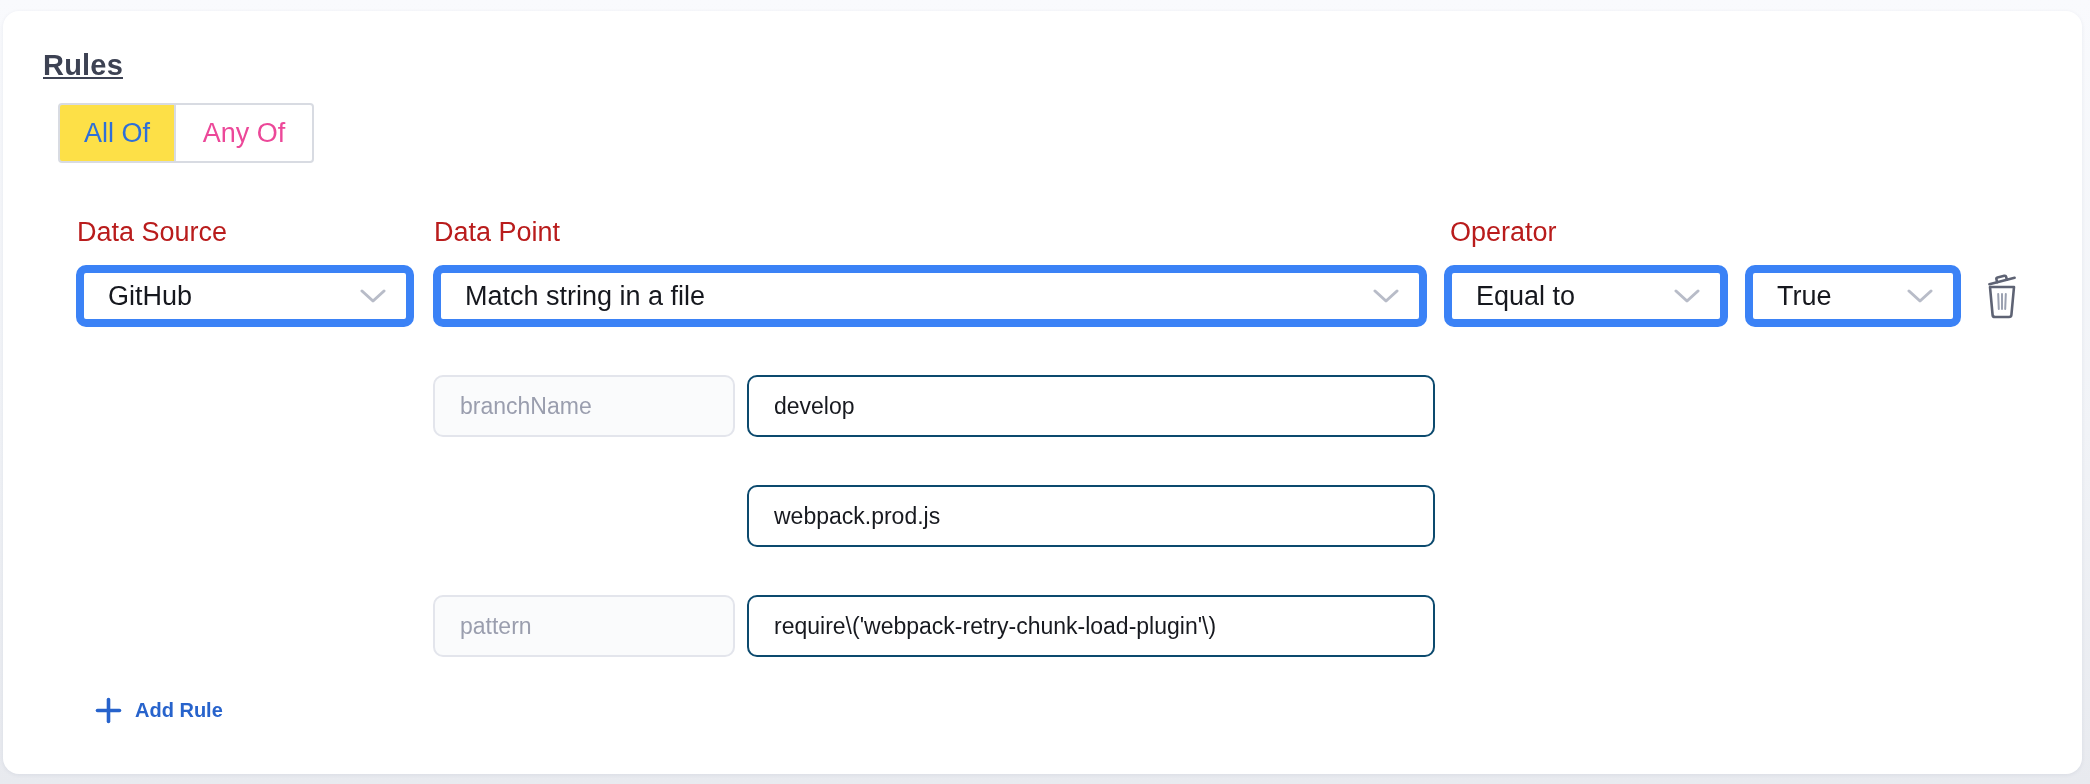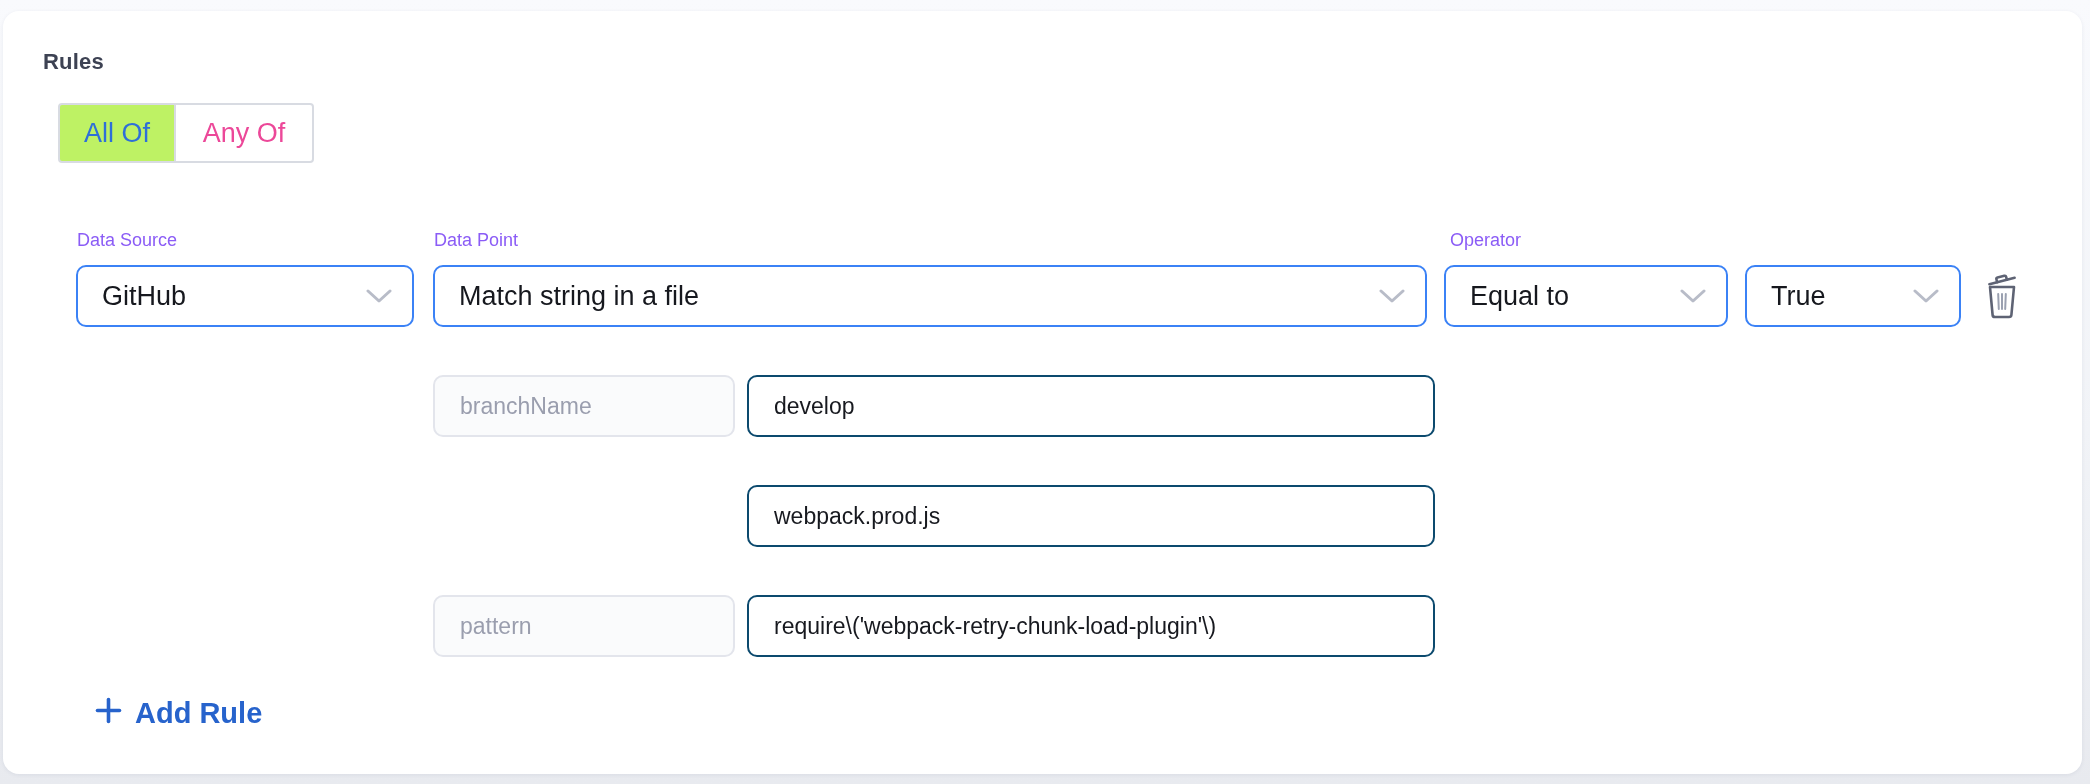--- a/index.html
+++ b/index.html
@@ -24,24 +24,25 @@
     height: 763px;
     background: #ffffff;
     border-radius: 16px;
     box-shadow: 0 1px 4px rgba(25, 39, 80, 0.07);
   }
 
   .rules-title {
     position: absolute;
     left: 40px;
     top: 38px;
-    font-size: 22px;
+    font-size: 29px;
     font-weight: 700;
     color: #3d4253;
     letter-spacing: 0.2px;
+    text-decoration: underline;
   }
 
   
   .segmented {
     position: absolute;
     left: 55px;
     top: 92px;
     display: flex;
     height: 60px;
   }
@@ -62,40 +63,40 @@
   .seg-all {
     width: 118px;
     border-radius: 4px 0 0 4px;
   }
   .seg-any {
     width: 138px;
     border-left: none;
     border-radius: 0 4px 4px 0;
   }
   .seg.active {
-    background: #bef264;
+    background: #fde047;
     color: #2e6fd8;
   }
 
   .field-label {
     position: absolute;
-    top: 214px;
-    font-size: 18px;
-    color: #8b5cf6;
+    top: 206px;
+    font-size: 27px;
+    color: #b91c1c;
     line-height: 30px;
   }
   .label-source   { left: 74px; }
   .label-point    { left: 431px; }
   .label-operator { left: 1447px; }
 
   .select {
     position: absolute;
     top: 254px;
     height: 62px;
-    border: 2px solid #3b82f6;
+    border: 8px solid #3b82f6;
     border-radius: 10px;
     background: #ffffff;
     display: flex;
     align-items: center;
     padding: 0 56px 0 24px;
     font-size: 27px;
     color: #16181e;
     box-sizing: border-box;
     cursor: pointer;
     white-space: nowrap;
@@ -155,24 +156,24 @@
   }
   .row-1 { top: 364px; }
   .row-2 { top: 474px; }
   .row-3 { top: 584px; }
 
   .add-rule {
     position: absolute;
     left: 86px;
     top: 682px;
     display: flex;
-    align-items: flex-start;
+    align-items: center;
     gap: 13px;
     color: #2763cc;
-    font-size: 29px;
+    font-size: 20px;
     font-weight: 700;
     background: none;
     border: none;
     padding: 4px 6px;
     cursor: pointer;
     font-family: inherit;
   }
 </style>
 </head>
 <body>

